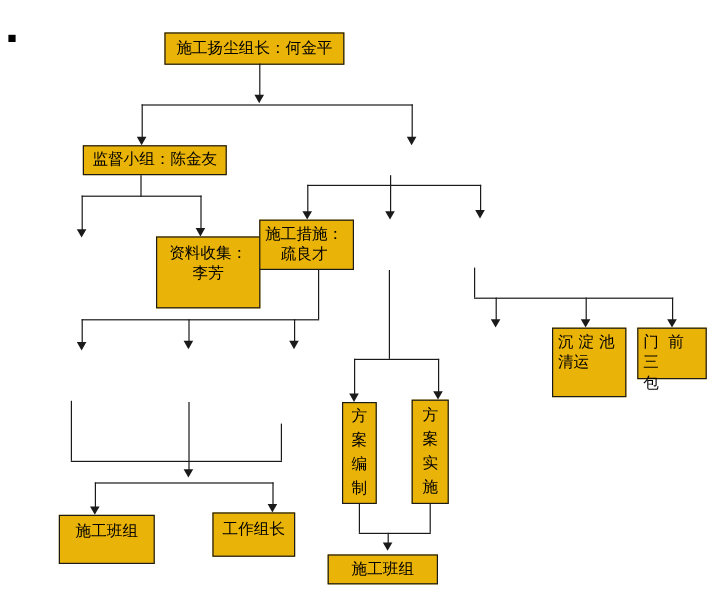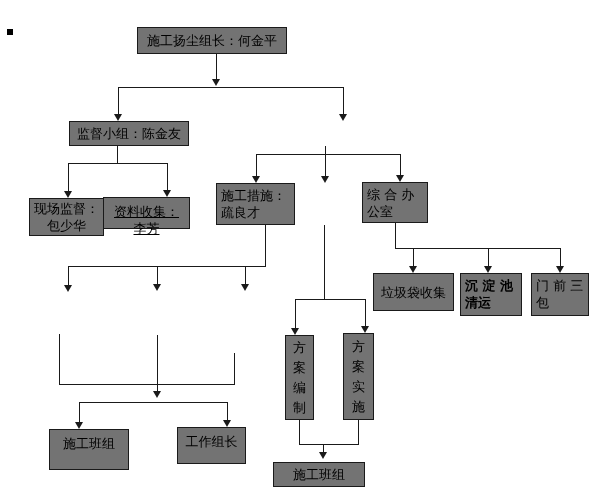--- a/index.html
+++ b/index.html
@@ -1,21 +1,21 @@
 <!DOCTYPE html>
 <html><head>
 <meta charset="utf-8">
 <style>
   html,body{margin:0;padding:0;background:#ffffff;}
   .canvas{
     position:relative;width:600px;height:502px;background:#ffffff;overflow:hidden;
     font-family:"DejaVu Sans","Liberation Sans",sans-serif;color:#000;
   }
   .node{
-    position:absolute;box-sizing:border-box;background:#737373;
+    position:absolute;box-sizing:border-box;background:#eab308;
     border:1px solid #1a1a1a;font-size:13px;line-height:17px;
     white-space:pre-line;display:flex;
   }
   .cc{align-items:center;justify-content:center;text-align:center;}
   .tc{align-items:flex-start;justify-content:center;text-align:center;padding-top:5px;}
   .tl{align-items:flex-start;justify-content:flex-start;text-align:left;padding:3px 4px;}
   .vert{align-items:center;justify-content:center;text-align:center;line-height:20px;}
   .vl{position:absolute;width:1px;background:#1a1a1a;}
   .hl{position:absolute;height:1px;background:#1a1a1a;}
   .ar{position:absolute;width:0;height:0;
@@ -25,32 +25,27 @@
 </style>
 </head>
 <body>
 
 <div class="canvas">
 
   <div class="handle" style="left:7px;top:29px;"></div>
 
   <div class="node cc" style="left:137px;top:27px;width:150px;height:27px;">施工扬尘组长：何金平</div>
   <div class="node cc" style="left:69px;top:121px;width:120px;height:25px;">监督小组：陈金友</div>
-  <div class="node cc" style="left:29px;top:198px;width:75px;height:38px;">现场监督：
-包少华</div>
-  <div class="node tc" style="left:103px;top:197px;width:87px;height:32px;text-decoration:underline;">资料收集：
+  <div class="node tc" style="left:130px;top:197px;width:87px;height:60px;">资料收集：
 李芳</div>
-  <div class="node tl" style="left:216px;top:183px;width:79px;height:42px;">施工措施：
+  <div class="node tl" style="left:216px;top:183px;width:79px;height:42px;text-align:center;">施工措施：
 疏良才</div>
-  <div class="node tl" style="left:362px;top:182px;width:66px;height:41px;">综 合 办
-公室</div>
-  <div class="node cc" style="left:373px;top:273px;width:81px;height:38px;">垃圾袋收集</div>
-  <div class="node tl" style="left:460px;top:273px;width:62px;height:43px;font-weight:bold;">沉 淀 池
+  <div class="node tl" style="left:460px;top:273px;width:62px;height:58px;">沉 淀 池
 清运</div>
-  <div class="node tl" style="left:531px;top:273px;width:58px;height:43px;">门 前 三
+  <div class="node tl" style="left:531px;top:273px;width:58px;height:43px;font-family:Liberation Mono, monospace;">门 前 三
 包</div>
   <div class="node vert" style="left:285px;top:335px;width:29px;height:85px;">方
 案
 编
 制</div>
   <div class="node vert" style="left:343px;top:333px;width:31px;height:87px;">方
 案
 实
 施</div>
   <div class="node tc" style="left:49px;top:429px;width:80px;height:41px;">施工班组</div>

